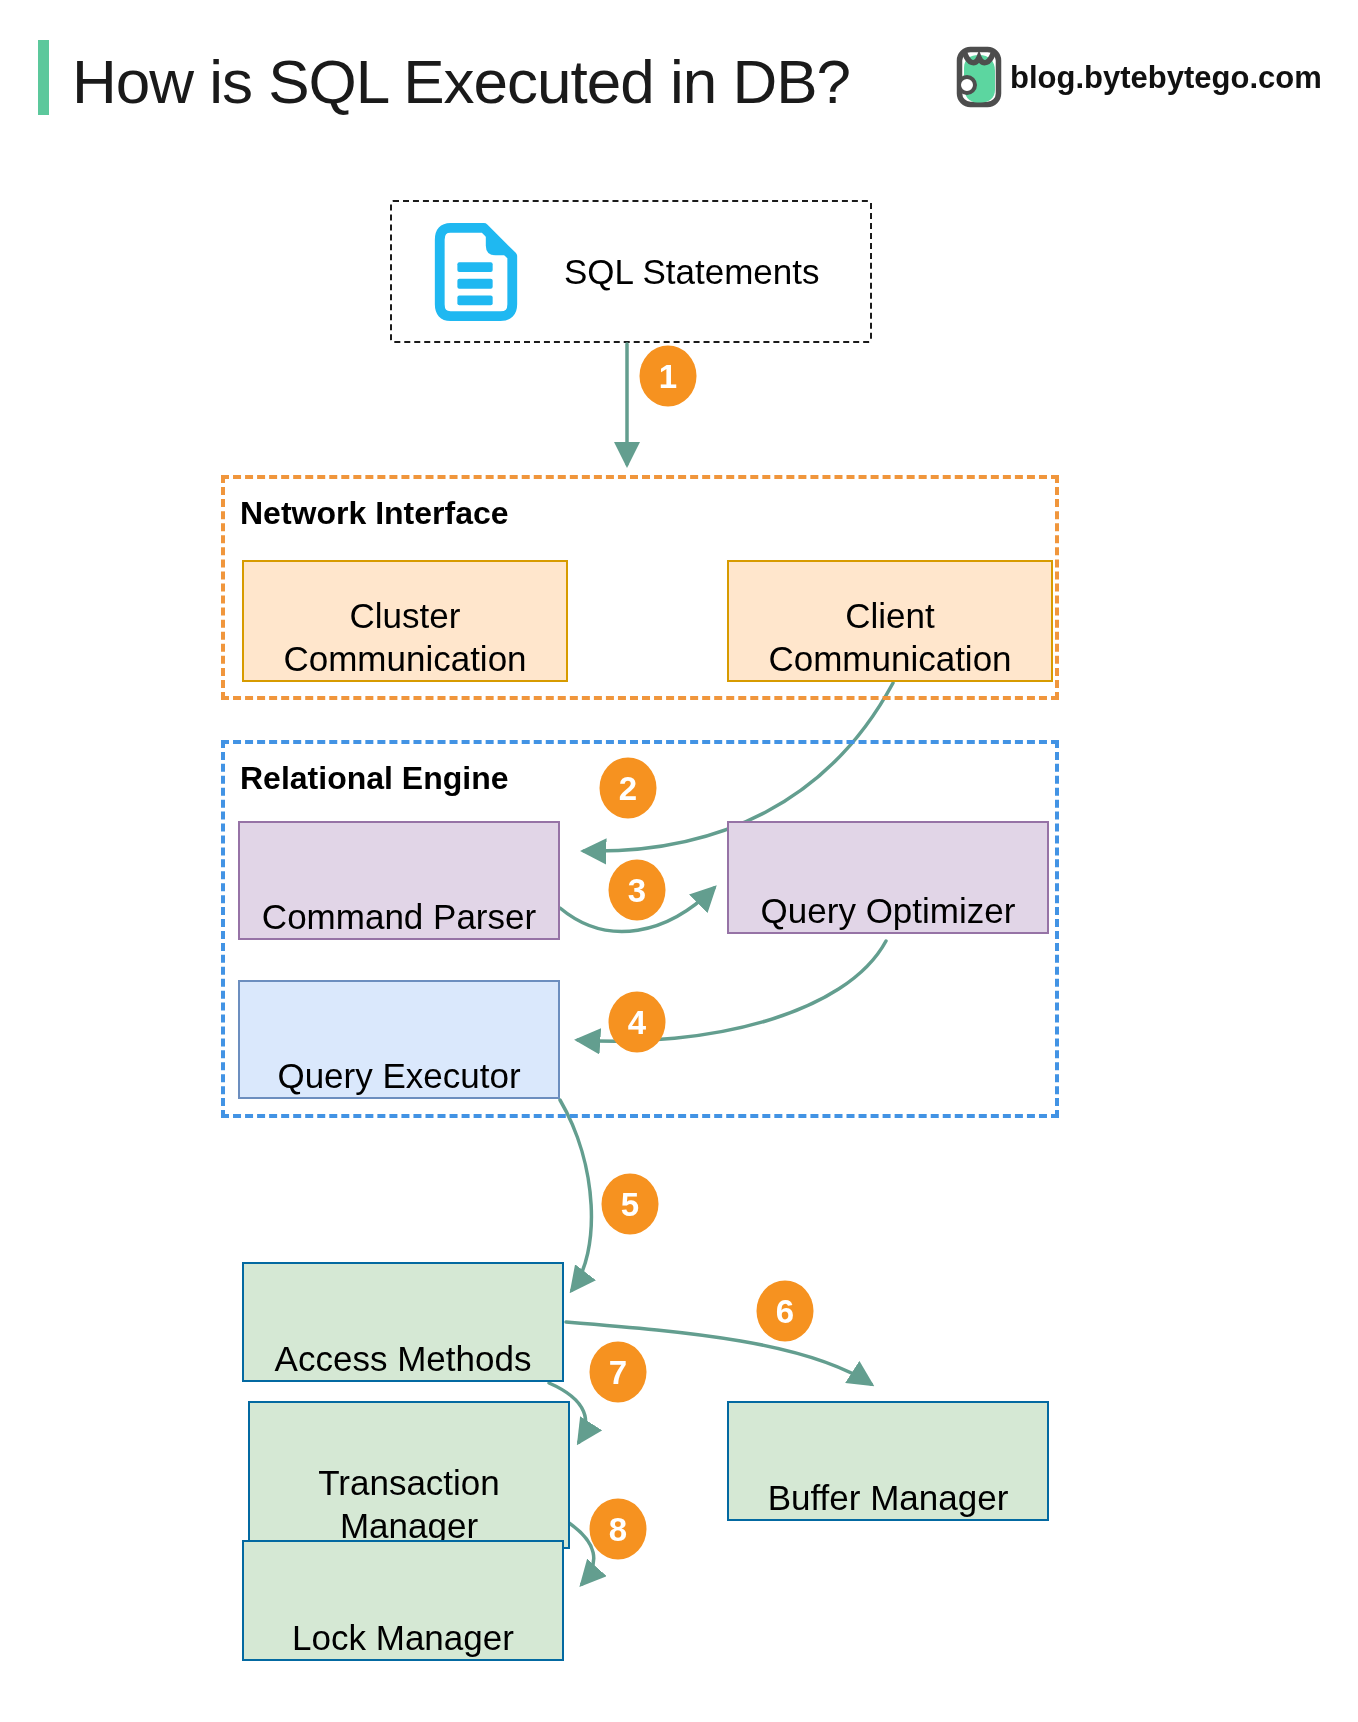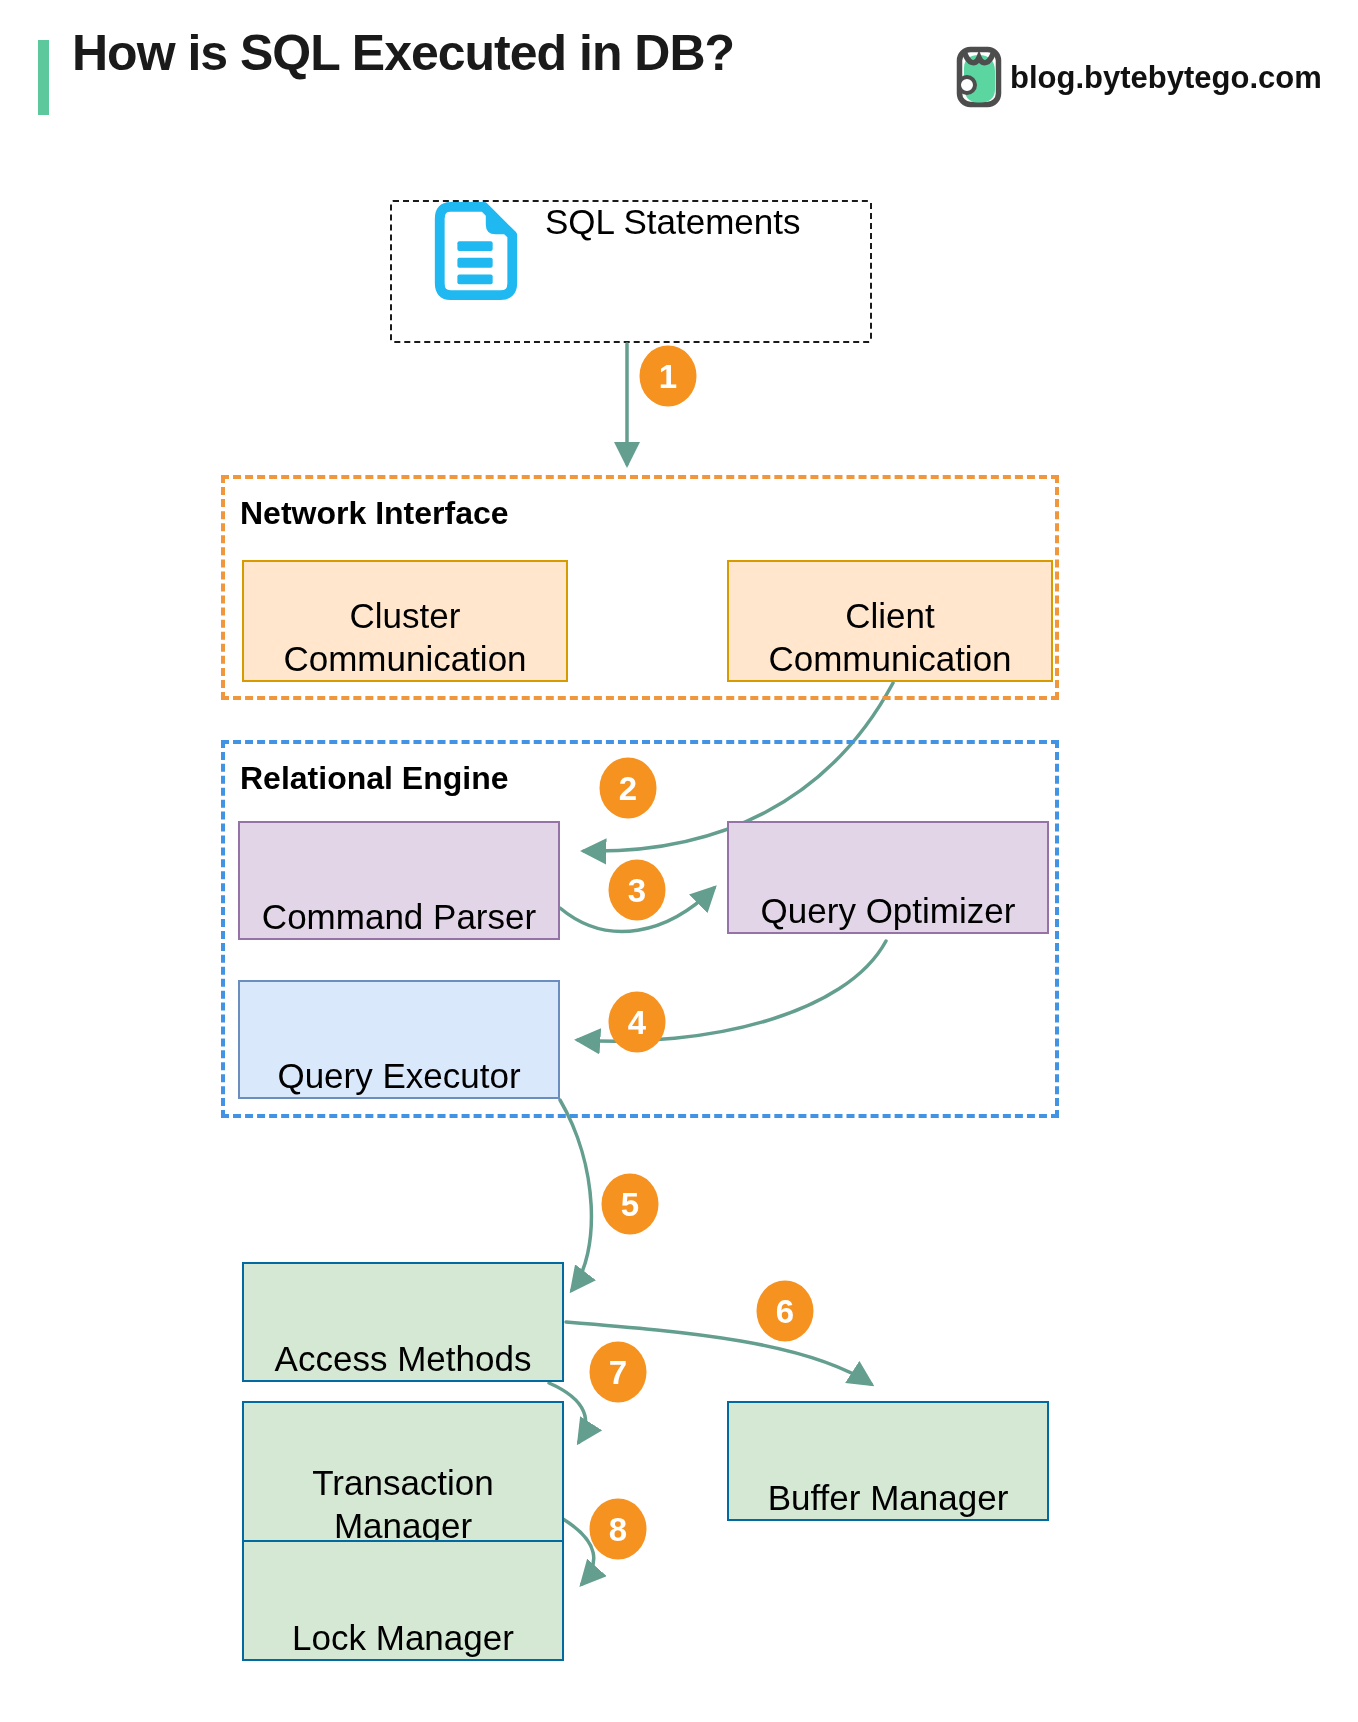--- a/index.html
+++ b/index.html
@@ -1,29 +1,29 @@
 <!DOCTYPE html>
 <html><head>
 <meta charset="utf-8">
 <style>
   html,body{margin:0;padding:0;background:#ffffff;}
   .canvas{position:relative;width:1358px;height:1722px;background:#ffffff;
           font-family:"Liberation Sans", sans-serif;overflow:hidden;}
 
   
   .accent-bar{position:absolute;left:38px;top:40px;width:11px;height:75px;background:#5CC89C;}
-  .page-title{position:absolute;left:72px;top:24px;font-size:50px;letter-spacing:-1px;
-              color:#1a1a1a;white-space:nowrap;font-weight:700;}
+  .page-title{position:absolute;left:72px;top:46px;font-size:62px;letter-spacing:-1px;
+              color:#1a1a1a;white-space:nowrap;font-weight:400;}
   .logo{position:absolute;left:956px;top:46px;width:46px;height:62px;}
   .site-text{position:absolute;left:1010px;top:60px;font-size:31px;font-weight:bold;color:#111;white-space:nowrap;}
 
   
   .sql-box{position:absolute;left:390px;top:200px;width:482px;height:143px;
            border:2px dashed #1a1a1a;border-radius:3px;box-sizing:border-box;
-           display:flex;padding-left:42px;gap:27px;background:#fff;}
+           display:flex;align-items:center;padding-left:42px;gap:46px;background:#fff;}
   .sql-label{font-size:35px;color:#000;}
 
   
   .container{position:absolute;box-sizing:border-box;background:transparent;}
   .container.network{left:221px;top:475px;width:838px;height:225px;border:4px dashed #F0963C;}
   .container.relational{left:221px;top:740px;width:838px;height:378px;border:4px dashed #4293E4;}
   .container.storage{left:221px;top:1160px;width:838px;height:521px;border:4px dashed #639E8F;}
   .container-title{position:absolute;left:15px;top:16px;font-size:32px;font-weight:bold;color:#000;white-space:nowrap;}
 
   
@@ -33,21 +33,21 @@
   .node.purple{background:#E1D5E7;border:2px solid #9673A6;}
   .node.blue{background:#DAE8FC;border:2px solid #6C8EBF;}
   .node.green{background:#D5E8D4;border:2px solid #0369a1;}
 
   .n-cluster{left:242px;top:560px;width:326px;height:122px;}
   .n-client{left:727px;top:560px;width:326px;height:122px;}
   .n-parser{left:238px;top:821px;width:322px;height:119px;}
   .n-optimizer{left:727px;top:821px;width:322px;height:113px;}
   .n-executor{left:238px;top:980px;width:322px;height:119px;}
   .n-access{left:242px;top:1262px;width:322px;height:120px;}
-  .n-transaction{left:242px;top:1401px;width:322px;height:148px;}
+  .n-transaction{left:248px;top:1401px;width:322px;height:148px;}
   .n-lock{left:242px;top:1540px;width:322px;height:121px;}
   .n-buffer{left:727px;top:1401px;width:322px;height:120px;}
 
   
   .arrows{position:absolute;left:0;top:0;width:1358px;height:1722px;pointer-events:none;}
 
   
   .badge{position:absolute;width:57px;height:61px;border-radius:50%;background:#F69220;
          color:#fff;font-size:33px;font-weight:bold;display:flex;align-items:center;
          justify-content:center;transform:translate(-50%,-50%);}

